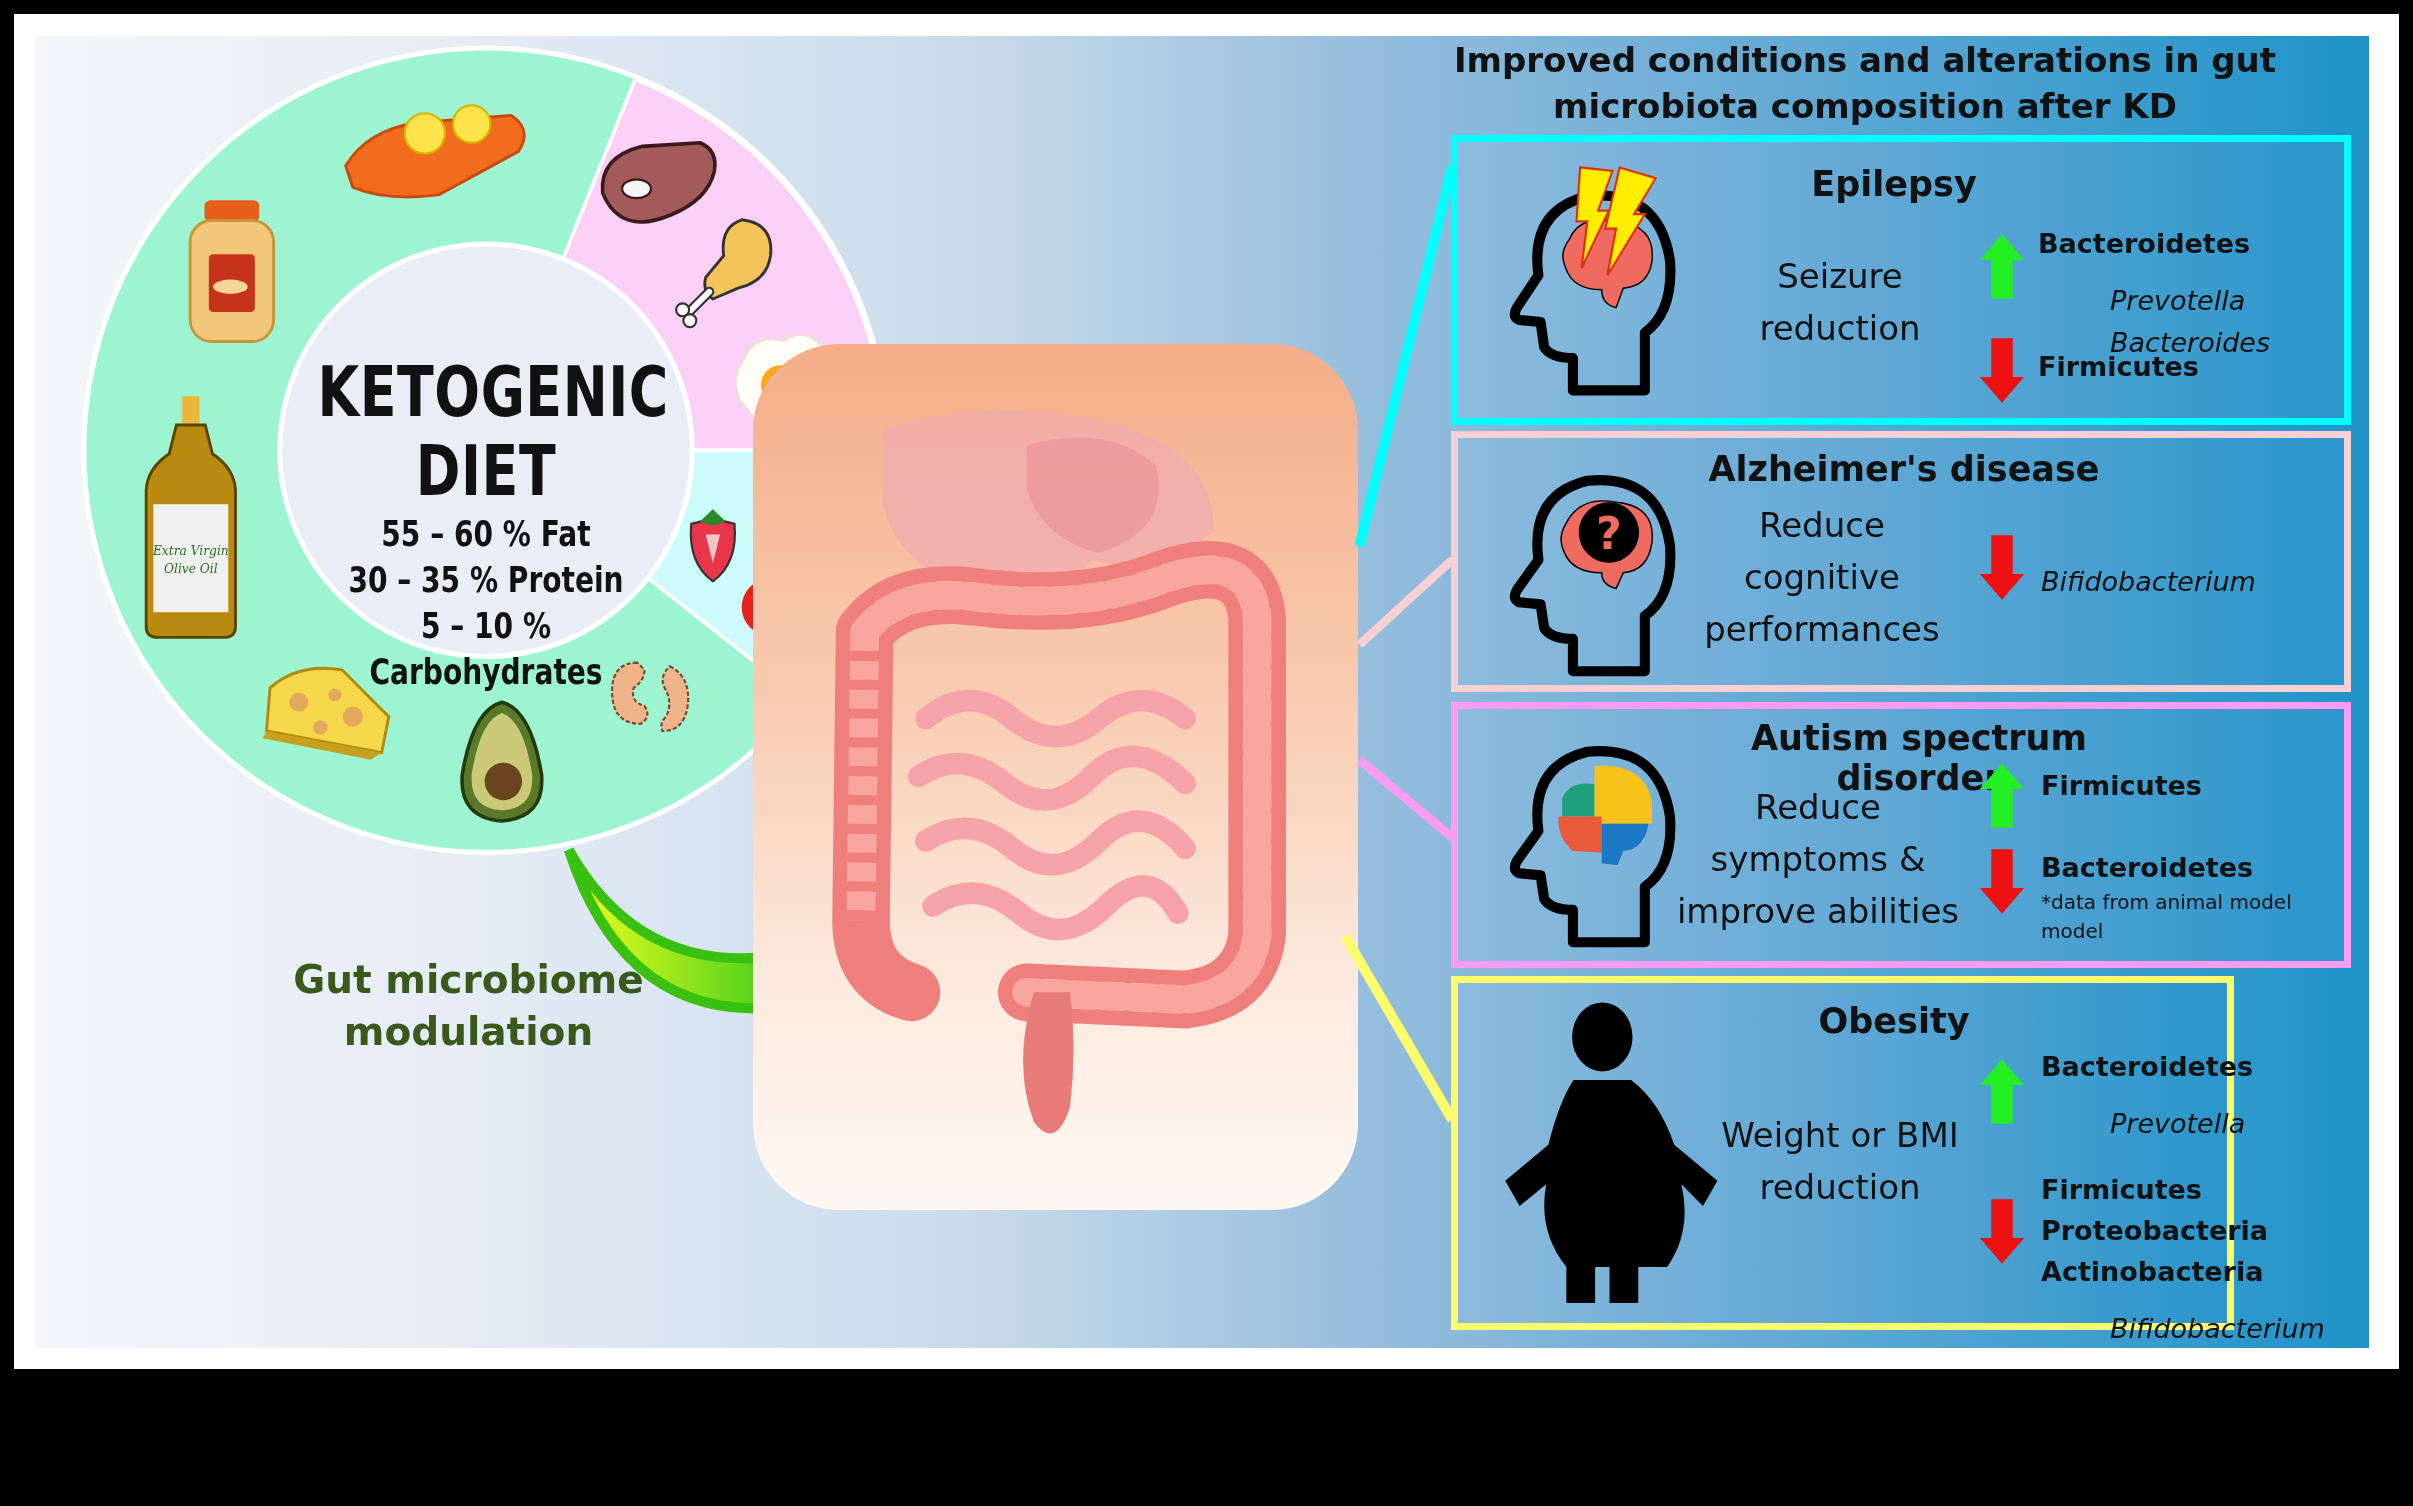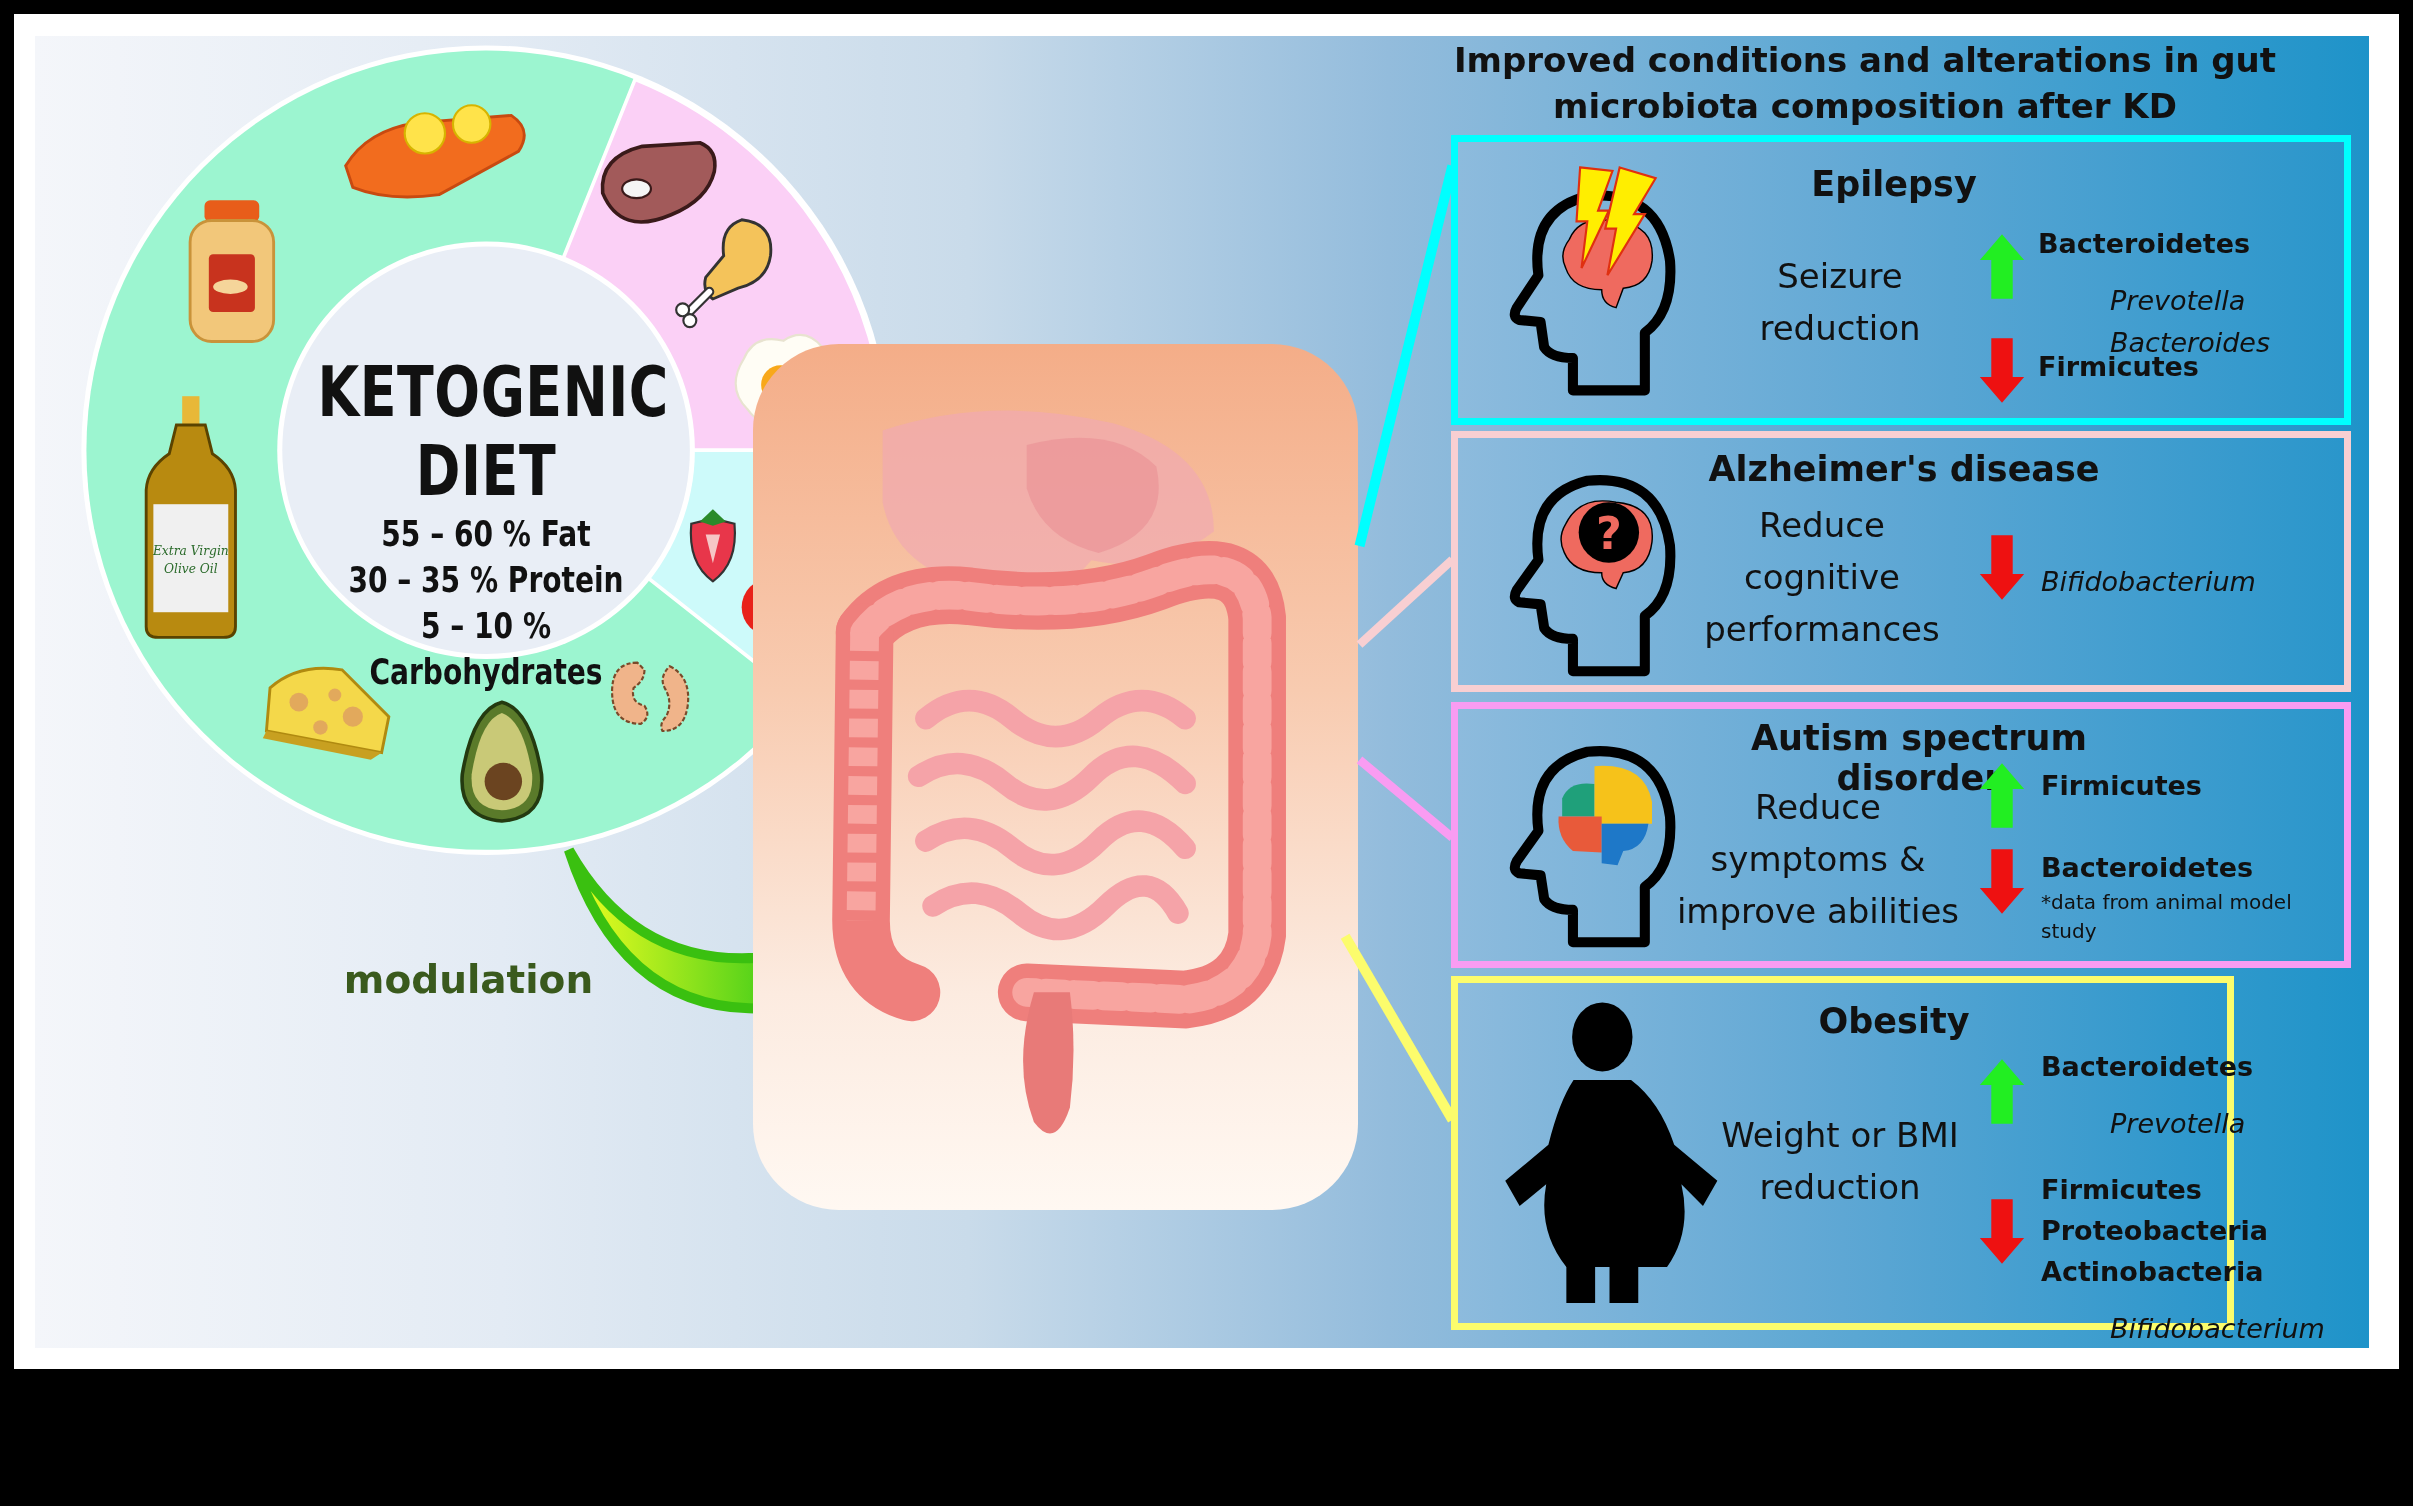--- a/index.html
+++ b/index.html
@@ -136,20 +136,21 @@
 </svg>
 
 <div class="wheel-text">
   <div class="wheel-title">KETOGENIC DIET</div>
   <div class="wheel-line">55 – 60 % Fat</div>
   <div class="wheel-line">30 – 35 % Protein</div>
   <div class="wheel-line">5 – 10 % Carbohydrates</div>
 </div>
 
 <div class="gut-label">
+  <div>Gut microbiome</div>
   <div>modulation</div>
 </div>
 
 <div class="abs" style="left:753px;top:344px;width:605px;height:866px;border-radius:86px;
   background:linear-gradient(180deg,#f4ad88 0%,#f8cbb0 40%,#fcebe0 75%,#fff8f2 100%);">
 </div>
 <svg class="abs" style="left:753px;top:344px" width="605" height="866" viewBox="0 0 840 1202">
 
   <path d="M180,120 Q330,70 500,110 Q640,150 640,260 Q560,320 470,300 Q420,360 330,340 Q200,320 180,220 Z" fill="#f1aab0" opacity="0.7"></path>
   <path d="M380,140 Q500,110 560,170 Q580,260 480,290 Q400,270 380,200 Z" fill="#e98f95" opacity="0.6"></path>
@@ -241,21 +242,21 @@
   <svg class="abs" style="left:519px;top:54px" width="50" height="65" viewBox="0 0 70 90">
       <path d="M35,0 L66,36 L50,36 L50,90 L20,90 L20,36 L4,36 Z" fill="#22ee22"></path>
     </svg>
   <svg class="abs" style="left:519px;top:140px" width="50" height="65" viewBox="0 0 70 90">
       <path d="M20,0 L50,0 L50,54 L66,54 L35,90 L4,54 L20,54 Z" fill="#ee1111"></path>
     </svg>
   <div class="bac b" style="left:583px;top:61px;">Firmicutes</div>
   <div class="bac b" style="left:583px;top:143px;">Bacteroidetes</div>
   <div class="note" style="left:583px;top:179px;">
     <div>*data from animal model</div>
-    <div>study</div>
+    <div>model</div>
   </div>
 </div>
 
 <div class="cbox" style="left:1451px;top:976px;width:783px;height:354px;border-color:#fcfc6c;">
   <div class="name" style="left:274px;top:18px;width:324px;">Obesity</div>
   <svg class="abs" style="left:29px;top:18px" width="245" height="302" viewBox="0 0 340 420">
     <ellipse cx="160" cy="50" rx="42" ry="48" fill="#000"></ellipse>
     <path d="M120,110 L200,110 Q240,140 260,200 L320,250 L300,285 L270,255 Q285,320 250,370 L110,370 Q70,320 82,255 L45,285 L25,250 L85,200 Q100,140 120,110 Z" fill="#000"></path>
     <rect x="110" y="360" width="40" height="60" fill="#000"></rect>
     <rect x="170" y="360" width="40" height="60" fill="#000"></rect>

